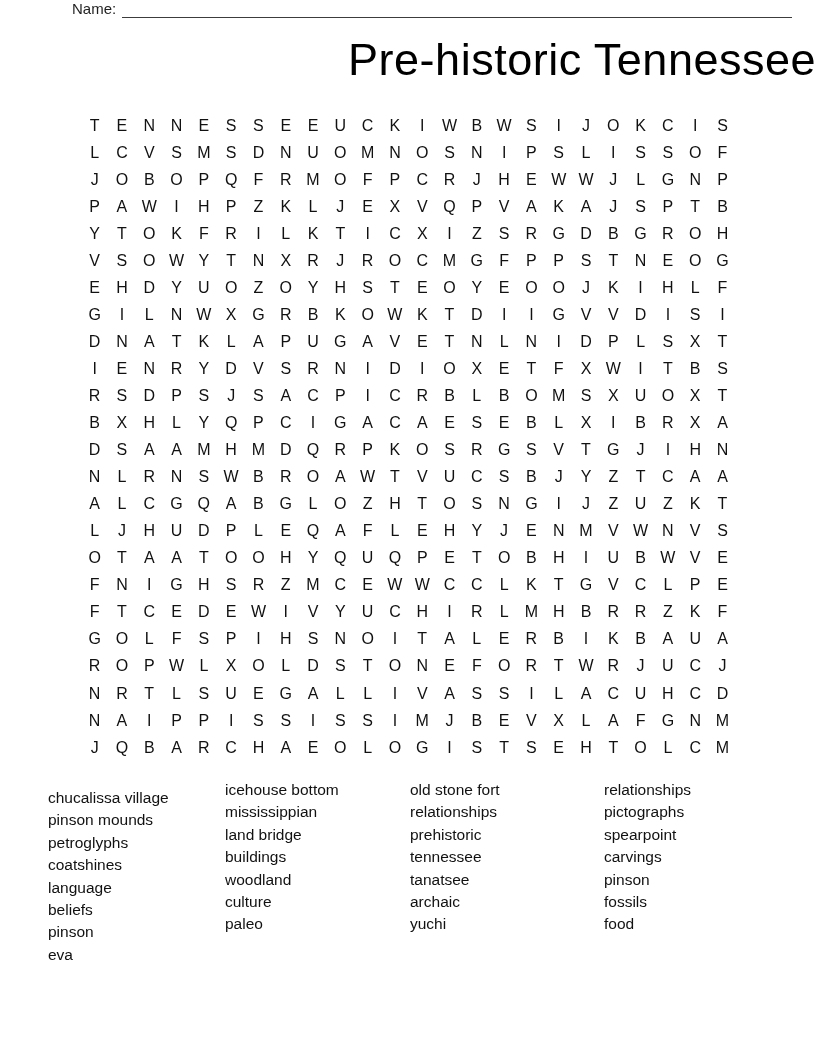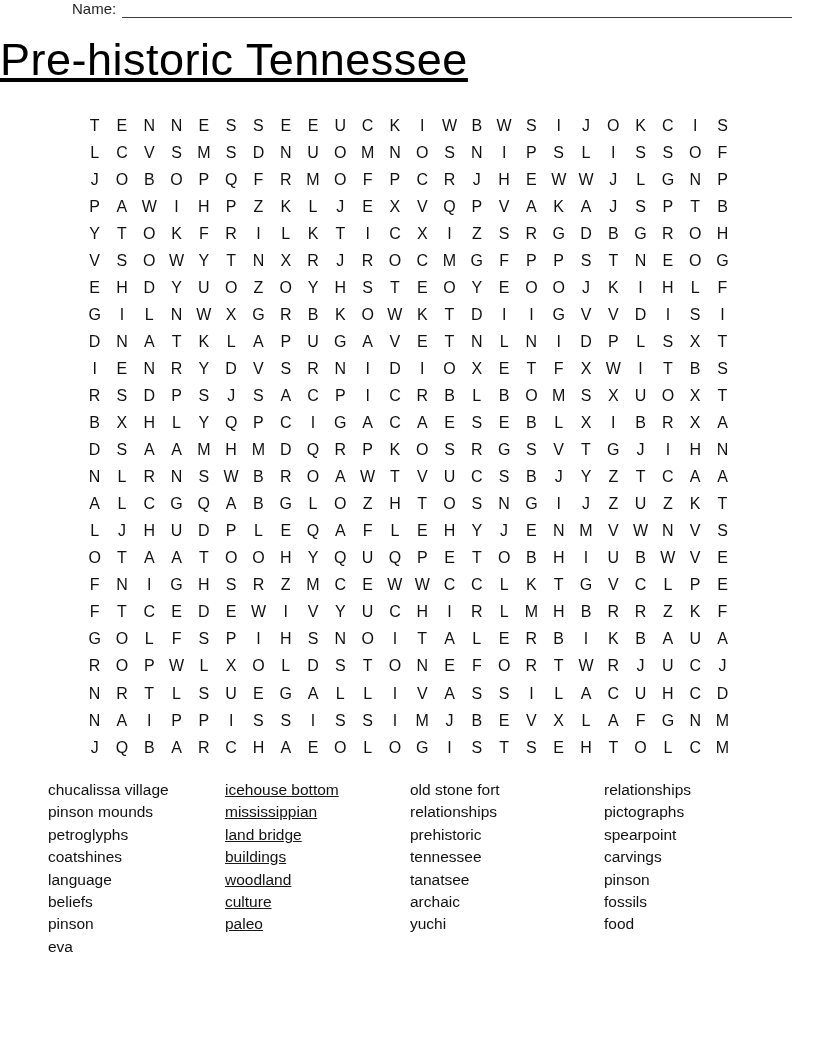--- a/index.html
+++ b/index.html
@@ -38,26 +38,25 @@
     height: 16px;
     margin-left: 6px;
   }
 
   
   .title {
     position: absolute;
     top: 34px;
     left: 0;
     width: 100%;
-    text-align: left;
+    text-align: right;
     font-size: 45px;
     font-weight: 400;
     letter-spacing: 0.5px;
     color: #000000;
-    text-decoration: underline;
   }
 
   
   .letter-grid {
     position: absolute;
     left: 81px;
     top: 112px;
     display: grid;
     grid-template-columns: repeat(24, 27.3px);
     grid-auto-rows: 27.05px;
@@ -75,22 +74,22 @@
   .word-list {
     position: absolute;
     top: 779px;
     left: 0;
     width: 816px;
   }
   .word-col {
     position: absolute;
     top: 0;
   }
-  .word-col.c0 { left: 48px; }
-  .word-col.c1 { left: 225px; text-decoration: underline; }
+  .word-col.c0 { left: 48px; margin-top: 8px; }
+  .word-col.c1 { left: 225px; }
   .word-col.c2 { left: 410px; }
   .word-col.c3 { left: 604px; }
   .word-item {
     font-size: 15.5px;
     line-height: 22.4px;
     color: #111111;
     white-space: nowrap;
   }
 </style>
 </head>

